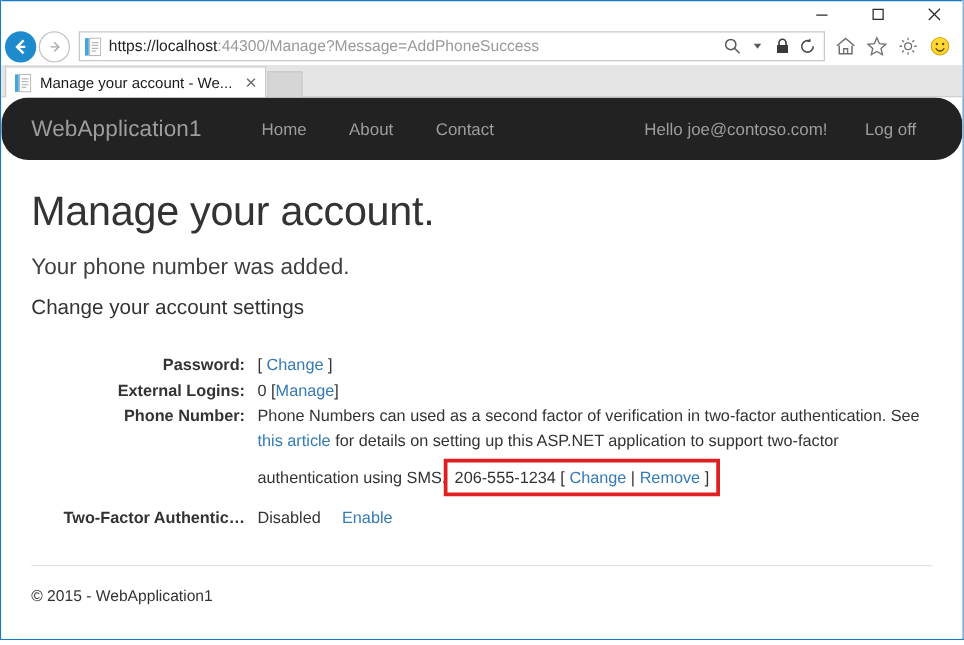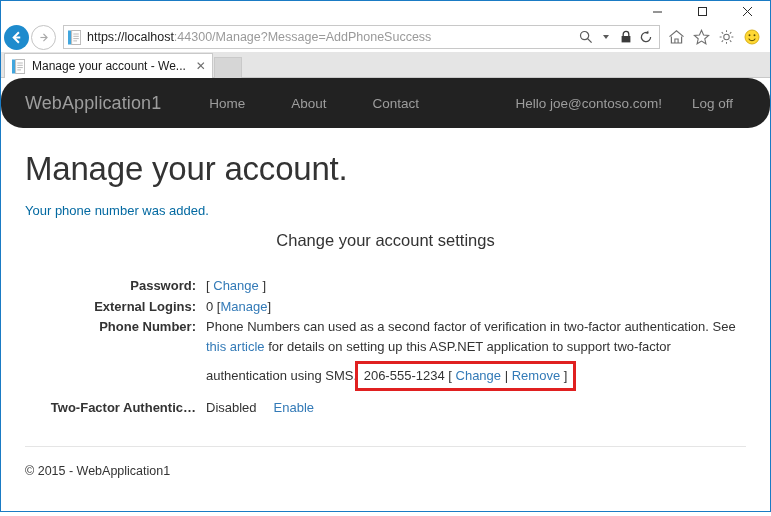--- a/index.html
+++ b/index.html
@@ -152,21 +152,21 @@
     align-items: center;
     padding: 0 0 0 24px;
     border-radius: 22px;
   }
   .brand {
     color: #9d9d9d;
     font-size: 18px;
     margin-right: 33px;
     letter-spacing: 0.1px;
   }
-  .nav-links { display: flex; align-items: center; gap: 16px; }
+  .nav-links { display: flex; align-items: center; gap: 4px; }
   .nav-links a {
     color: #9d9d9d;
     font-size: 13.5px;
     text-decoration: none;
     padding: 0 15px;
   }
   .nav-right {
     margin-left: auto;
     display: flex;
     align-items: center;
@@ -183,30 +183,29 @@
     padding: 0 24px;
   }
   h1.page-title {
     font-size: 33px;
     font-weight: normal;
     color: #333333;
     margin: 22px 0 0 0;
     letter-spacing: -0.2px;
   }
   .alert-success {
-    color: #0369a1;
-    font-size: 13px;
+    color: #404040;
+    font-size: 18px;
     margin: 15px 0 0 0;
   }
   h4.subhead {
     font-size: 16.5px;
     font-weight: normal;
     color: #333333;
     margin: 13px 0 0 0;
-    text-align: center;
   }
 
   .dl-horizontal {
     margin-top: 26px;
     position: relative;
     font-size: 13px;
     color: #333333;
   }
   .dl-row {
     display: flex;

